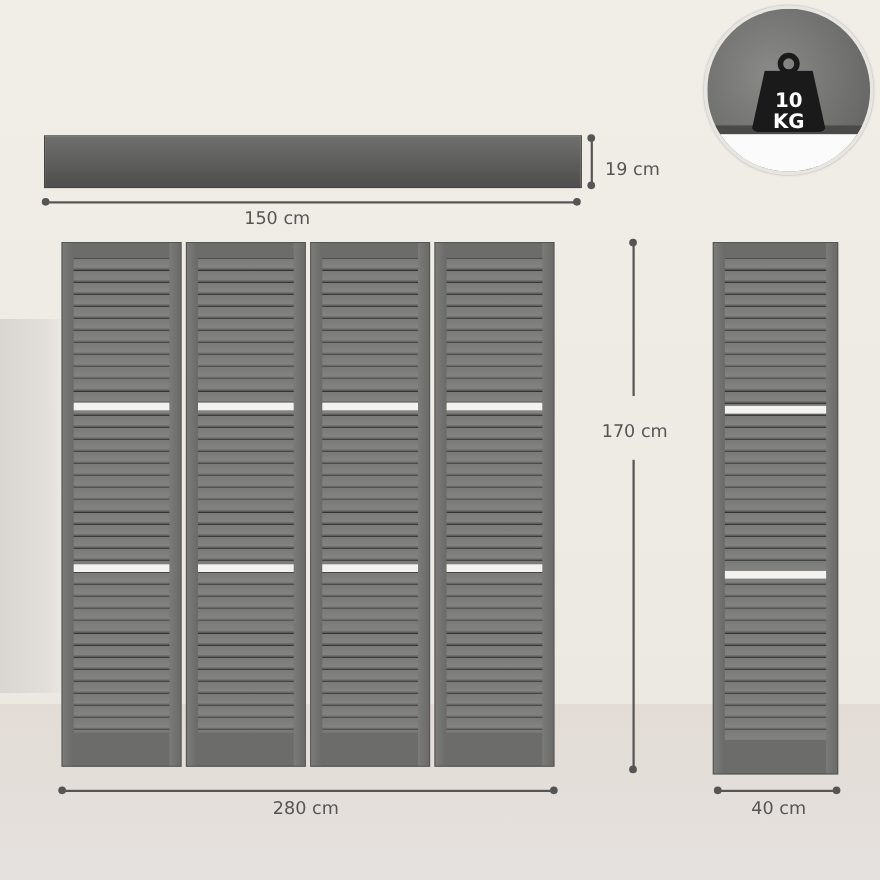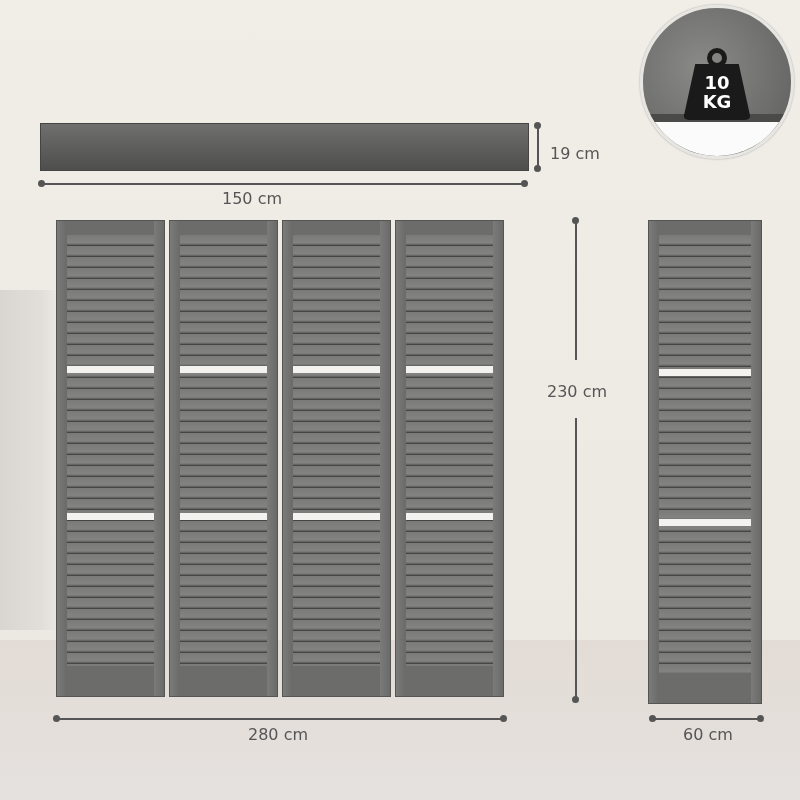--- a/index.html
+++ b/index.html
@@ -24,21 +24,21 @@
     background:repeating-linear-gradient(180deg,#7a7a78 0px,#838381 8px,#5b5b59 10px,#2f2f2f 11px);}
   .gap{position:absolute;left:10px;right:10px;height:7px;background:#f4f2ee;}
   .badge{position:absolute;left:640px;top:5px;width:148px;height:148px;border-radius:50%;
     background:radial-gradient(circle at 40% 40%,#8a8a88 0%,#6e6e6c 60%,#5a5a58 100%);
     border:3px solid #e8e6e2;box-shadow:0 0 2px #999;overflow:hidden;}
   .badge .floorpart{position:absolute;left:0;right:0;bottom:0;height:34px;background:#fbfbfb;}
   .badge .shelf{position:absolute;left:0;right:0;bottom:34px;height:8px;background:#4a4a48;}
   .weight{position:absolute;left:36px;top:40px;width:76px;height:72px;}
   .weight .ring{position:absolute;left:28px;top:0;width:20px;height:20px;border-radius:50%;border:5px solid #1a1a1a;box-sizing:border-box;background:transparent;}
   .weight .body{position:absolute;left:4px;top:16px;width:68px;height:56px;background:#1a1a1a;
-    clip-path:polygon(18% 0,82% 0,100% 100%,0 100%);border-radius:6px;display:flex;flex-direction:column;align-items:center;justify-content:center;}
+    clip-path:polygon(18% 0,82% 0,100% 100%,0 100%);border-radius:6px;display:flex;flex-direction:column;align-items:center;justify-content:flex-end;}
   .weight .t{color:#fff;font-weight:bold;font-size:18px;line-height:19px;font-family:"DejaVu Sans",sans-serif;}
 </style>
 </head>
 <body>
 
 <div class="wall"></div>
 <div class="wallshade"></div>
 <div class="floor"></div>
 
 <div class="badge">
@@ -92,33 +92,33 @@
     <div class="slats"></div>
     <div class="gap" style="top:145px"></div>
       <div class="gap" style="top:292px"></div>
   </div>
 </div>
 
 <div class="dim-line" style="left:575px;top:222px;width:2px;height:138px;"></div>
 <div class="dim-line" style="left:575px;top:418px;width:2px;height:280px;"></div>
 <div class="dot" style="left:572px;top:217px;"></div>
 <div class="dot" style="left:572px;top:696px;"></div>
-<div class="label" style="left:547px;top:382px;">230 cm</div>
+<div class="label" style="left:547px;top:382px;">170 cm</div>
 
 <div class="screen" style="left:648px;top:220px;">
   <div class="panel" style="left:0;width:112px;height:482px;">
     <div class="stile" style="left:0"></div>
       <div class="stile" style="right:0"></div>
     <div class="slats"></div>
     <div class="gap" style="top:148px"></div>
       <div class="gap" style="top:298px"></div>
   </div>
 </div>
 
 <div class="dim-line" style="left:56px;top:718px;width:448px;height:2px;"></div>
 <div class="dot" style="left:53px;top:715px;"></div>
 <div class="dot" style="left:500px;top:715px;"></div>
 <div class="label" style="left:248px;top:725px;">280 cm</div>
 
 <div class="dim-line" style="left:652px;top:718px;width:108px;height:2px;"></div>
 <div class="dot" style="left:649px;top:715px;"></div>
 <div class="dot" style="left:757px;top:715px;"></div>
-<div class="label" style="left:683px;top:725px;">60 cm</div>
+<div class="label" style="left:683px;top:725px;">40 cm</div>
 
 </body></html>

